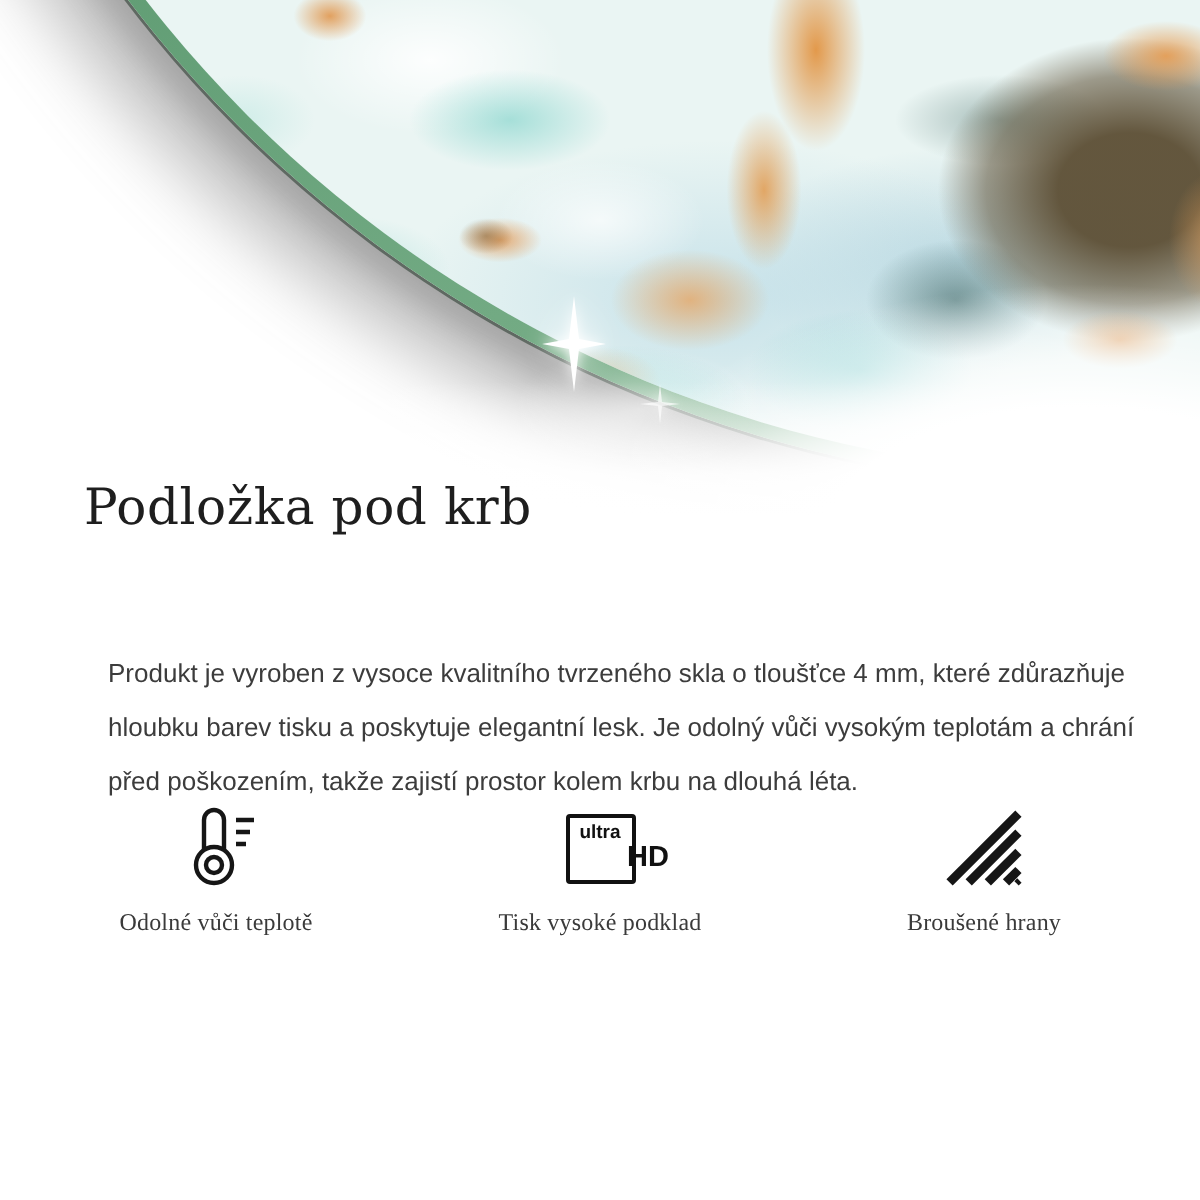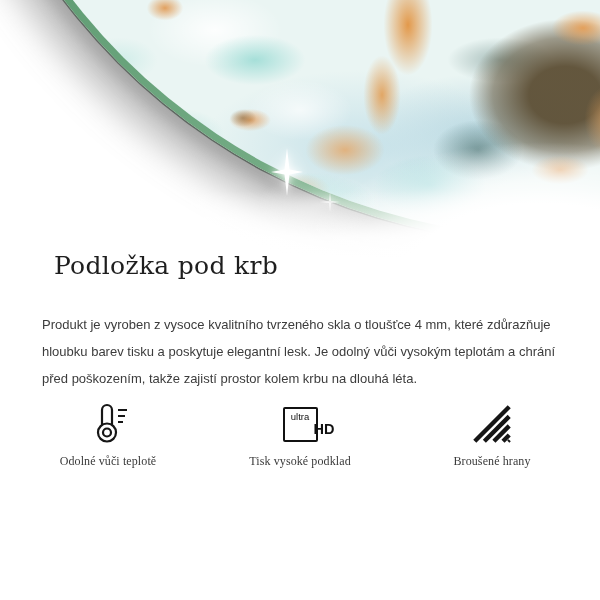--- a/index.html
+++ b/index.html
@@ -70,46 +70,46 @@
     position:absolute;left:12px;top:400px;width:576px;z-index:2;
     display:grid;grid-template-columns:repeat(3,1fr);row-gap:20px;
   }
   .feature{display:flex;flex-direction:column;align-items:center;}
   .ficon{height:48px;display:flex;align-items:center;justify-content:center;}
   .flabel{margin-top:6px;font-size:12px;line-height:14px;color:#3a3a3a;letter-spacing:.1px;text-align:right;font-family:Liberation Serif, serif;}
   .uhd-box{
     width:31px;height:31px;border:2.5px solid #111;border-radius:2px;
     display:flex;flex-direction:column;align-items:center;justify-content:center;color:#111;
   }
-  .uhd-top{font-size:9.5px;font-weight:400;line-height:10px;}
+  .uhd-top{font-size:9.5px;font-weight:700;line-height:10px;}
   .uhd-bottom{font-size:14.5px;font-weight:800;line-height:14px;margin-left:48px;}
 </style>
 </head>
 <body>
 
 <div class="canvas">
 
   <div class="photo">
     <div class="glass-rim"></div>
     <div class="glass-pattern"></div>
     <div class="photo-fade"></div>
     <svg class="sparkle" viewBox="0 0 56 56">
       <path d="M28 4 L30.5 25.5 L44 28 L30.5 30.5 L28 52 L25.5 30.5 L12 28 L25.5 25.5 Z" fill="#ffffff"></path>
       <circle cx="28" cy="28" r="3" fill="#ffffff"></circle>
     </svg>
     <svg class="sparkle-small" viewBox="0 0 22 22">
       <path d="M11 1 L12 10 L21 11 L12 12 L11 21 L10 12 L1 11 L10 10 Z" fill="#ffffff"></path>
     </svg>
   </div>
 
-  <h1 class="title" style="margin:16px;">
+  <h1 class="title" style="margin:4px;">
     <span>Podložka pod krb</span><br>
   </h1>
 
-  <p class="desc" style="margin:4px;">Produkt je vyroben z vysoce kvalitního tvrzeného skla o tloušťce 4 mm, které zdůrazňuje hloubku barev tisku a poskytuje elegantní lesk. Je odolný vůči vysokým teplotám a chrání před poškozením, takže zajistí prostor kolem krbu na dlouhá léta.</p>
+  <p class="desc" style="margin:16px;">Produkt je vyroben z vysoce kvalitního tvrzeného skla o tloušťce 4 mm, které zdůrazňuje hloubku barev tisku a poskytuje elegantní lesk. Je odolný vůči vysokým teplotám a chrání před poškozením, takže zajistí prostor kolem krbu na dlouhá léta.</p>
 
   <div class="features">
 
     <div class="feature">
       <div class="ficon">
         <svg width="44" height="44" viewBox="0 0 44 44" fill="none" stroke="#161616" stroke-width="2.2">
           <path d="M16 23 V8 A5 5 0 0 1 26 8 V23"></path>
           <circle cx="21" cy="30.5" r="9"></circle>
           <circle cx="21" cy="30.5" r="4"></circle>
           <path d="M32 8 H41 M32 14 H39 M32 20 H37"></path>

